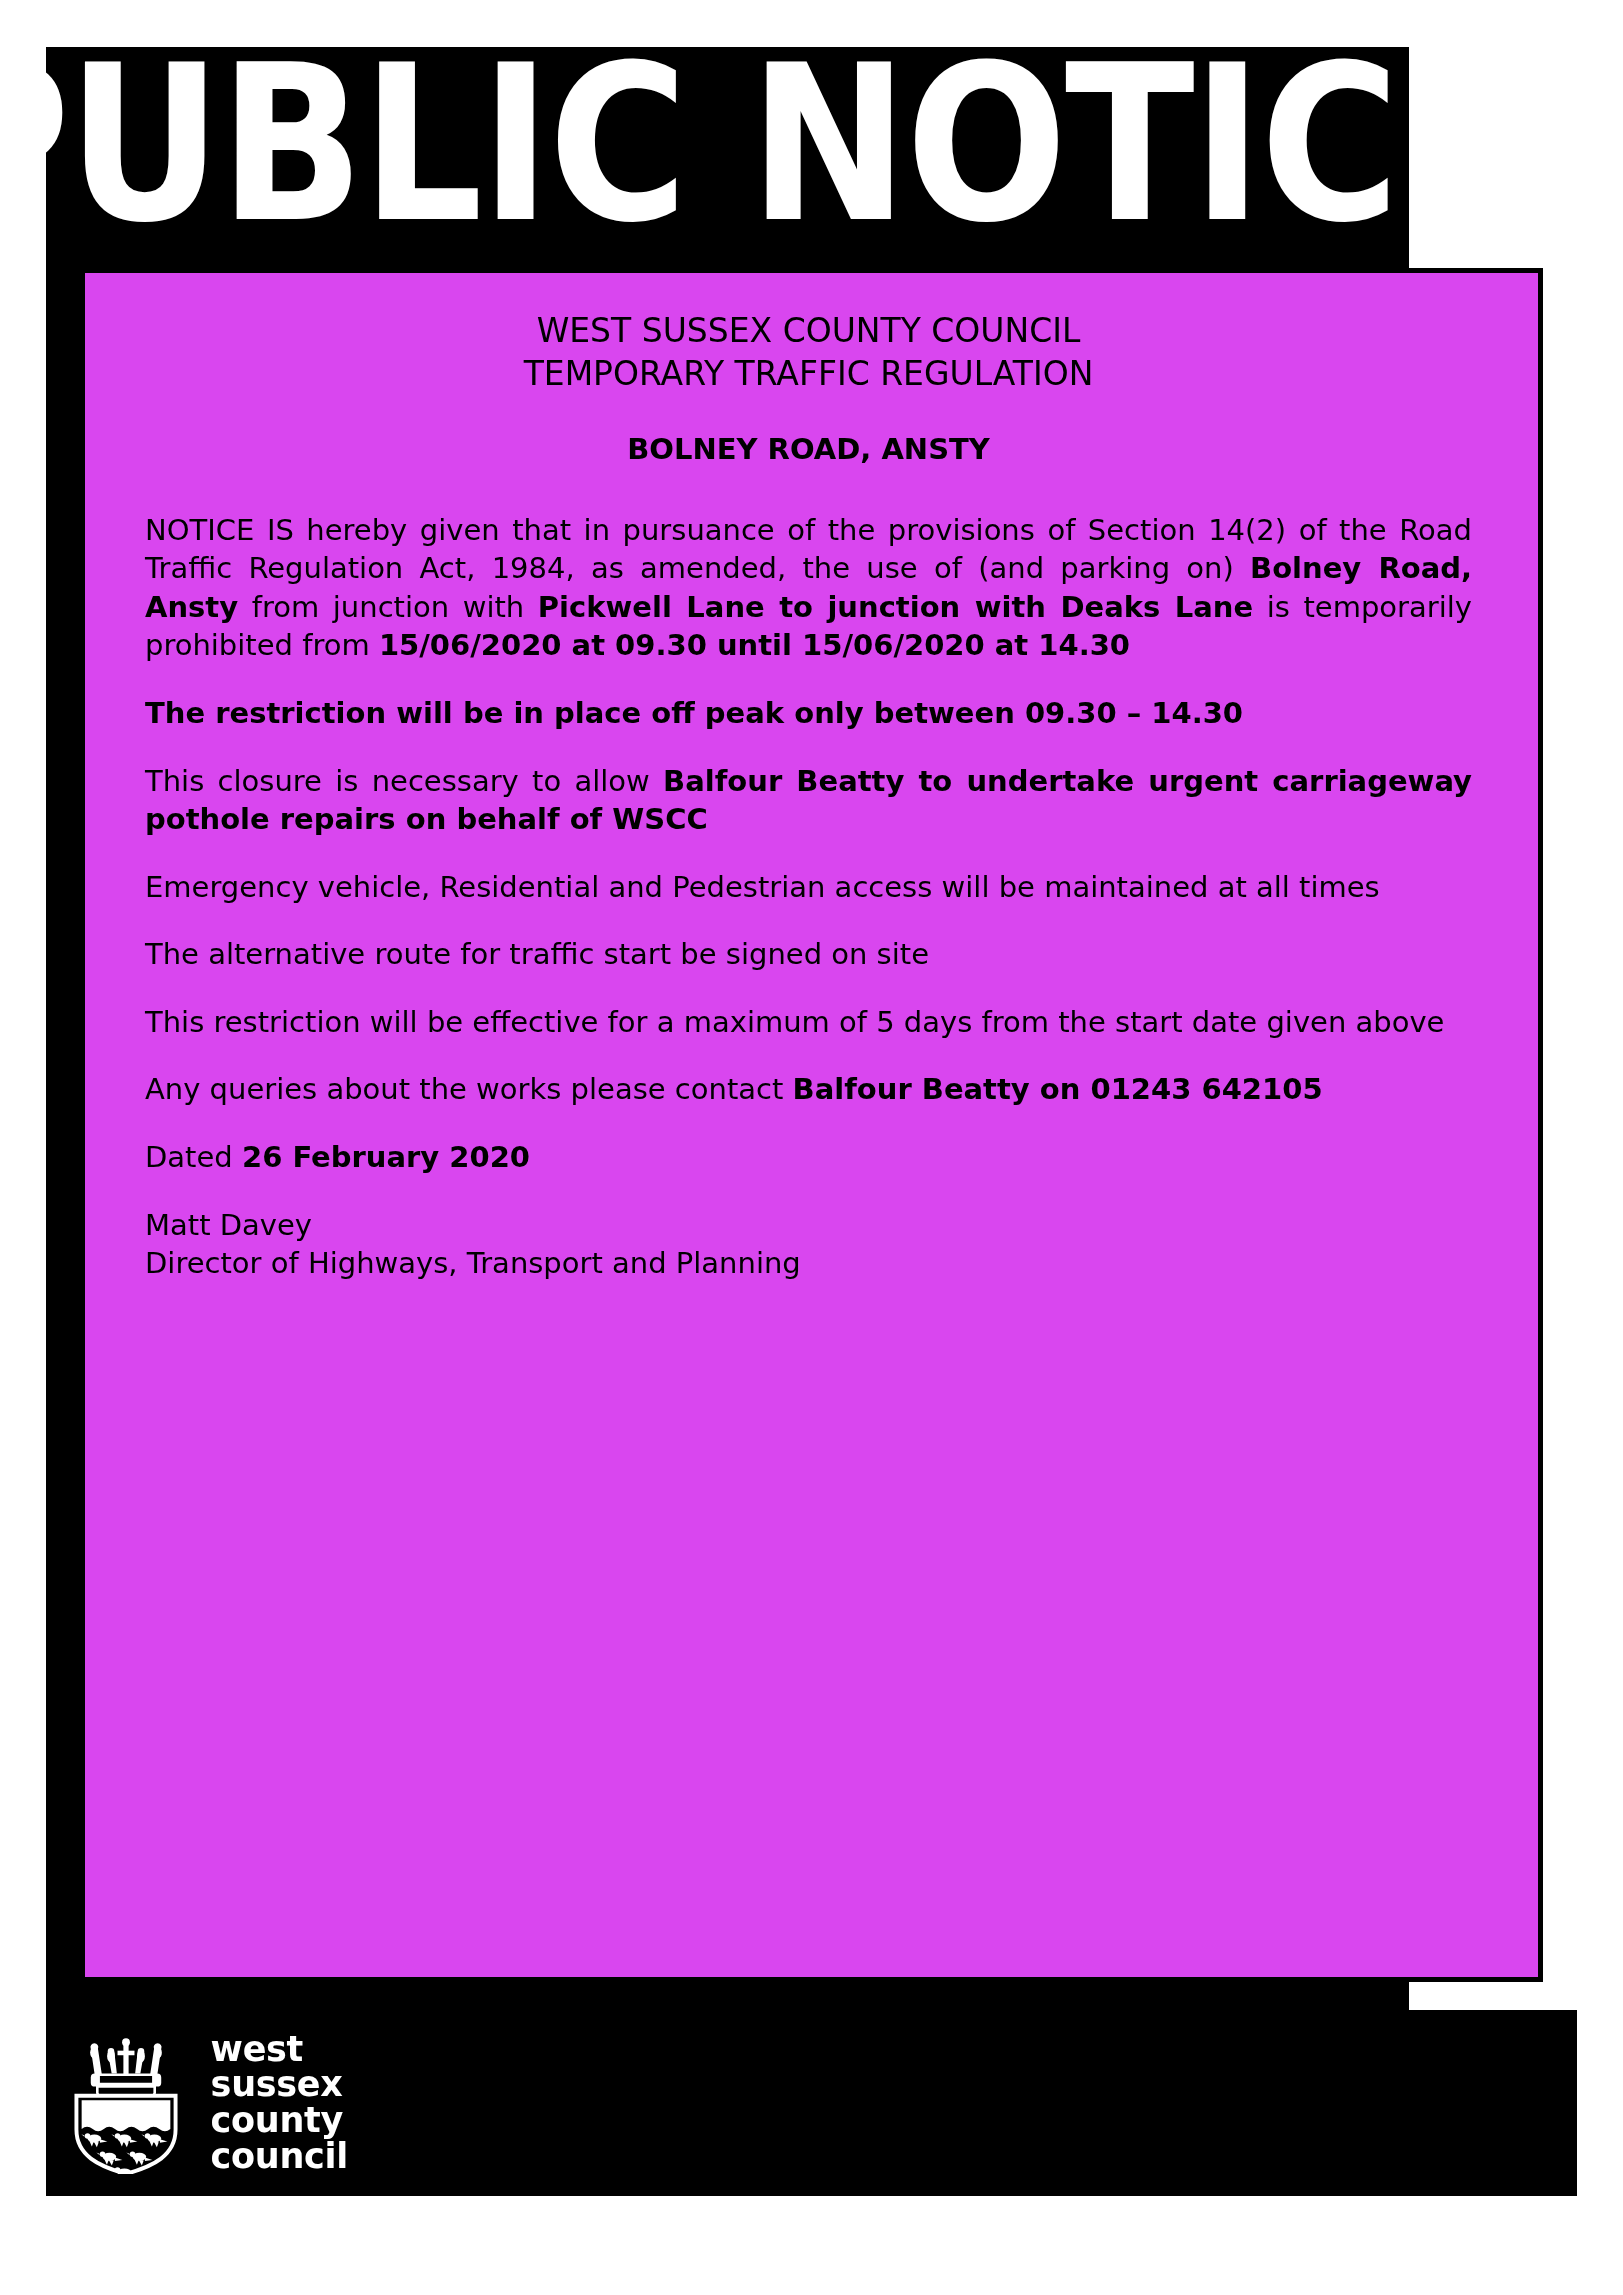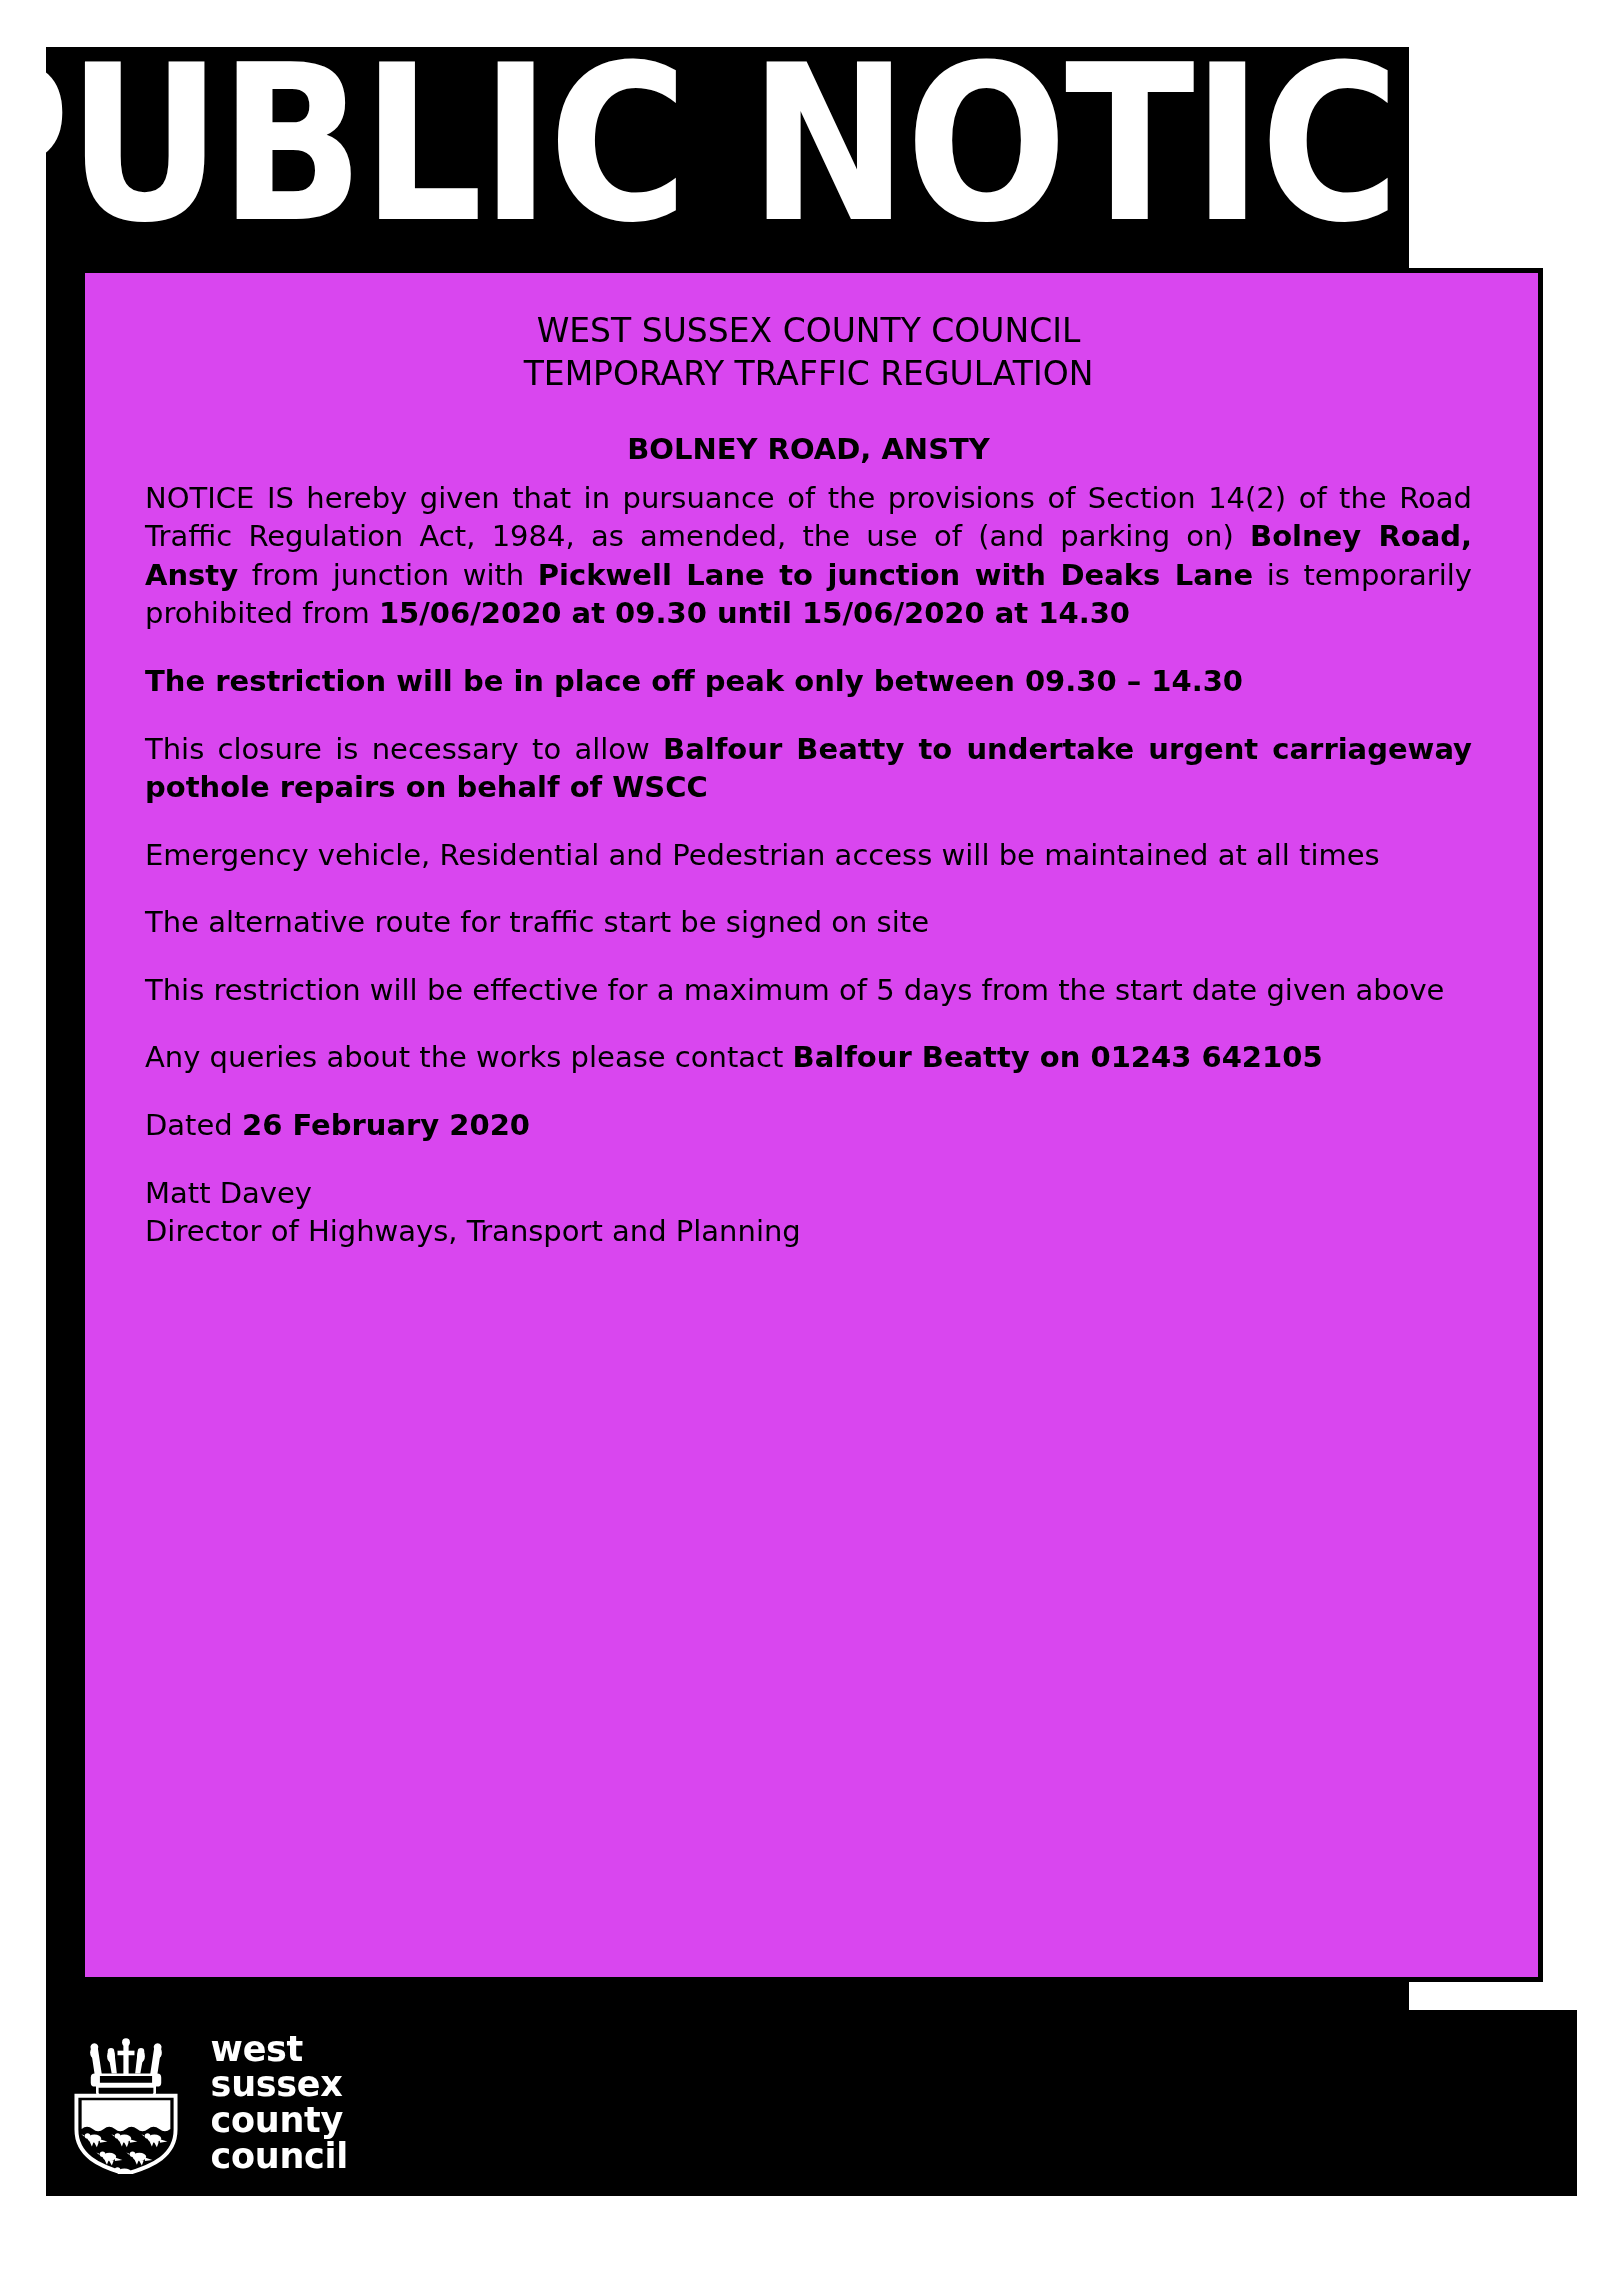--- a/index.html
+++ b/index.html
@@ -91,21 +91,21 @@
   }
   .subject {
     text-align: center;
     font-size: 29px;
     font-weight: bold;
     margin: 36px 0 0 0;
   }
 
   
   .body-block {
-    margin-top: 13px;
+    margin-top: 45px;
   }
   p.para {
     font-size: 29px;
     line-height: 1.33;
     margin: 0 0 29px 0;
     text-align: justify;
     text-justify: inter-word;
   }
   p.para b,
   p.para strong {

